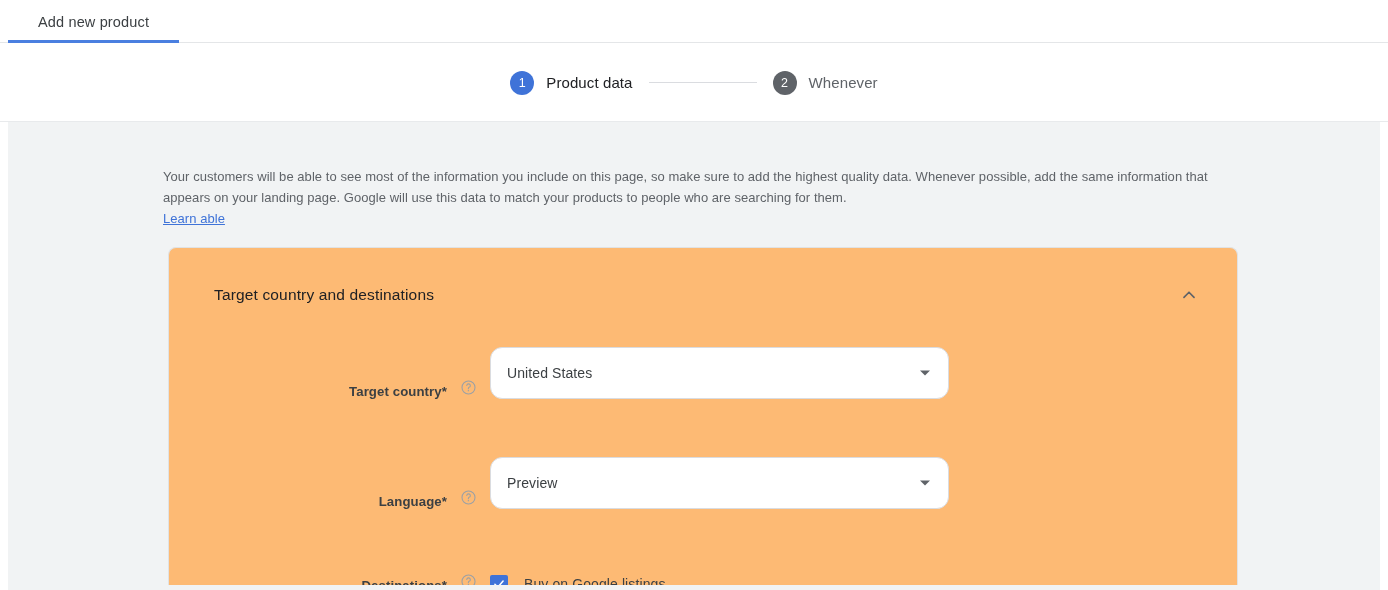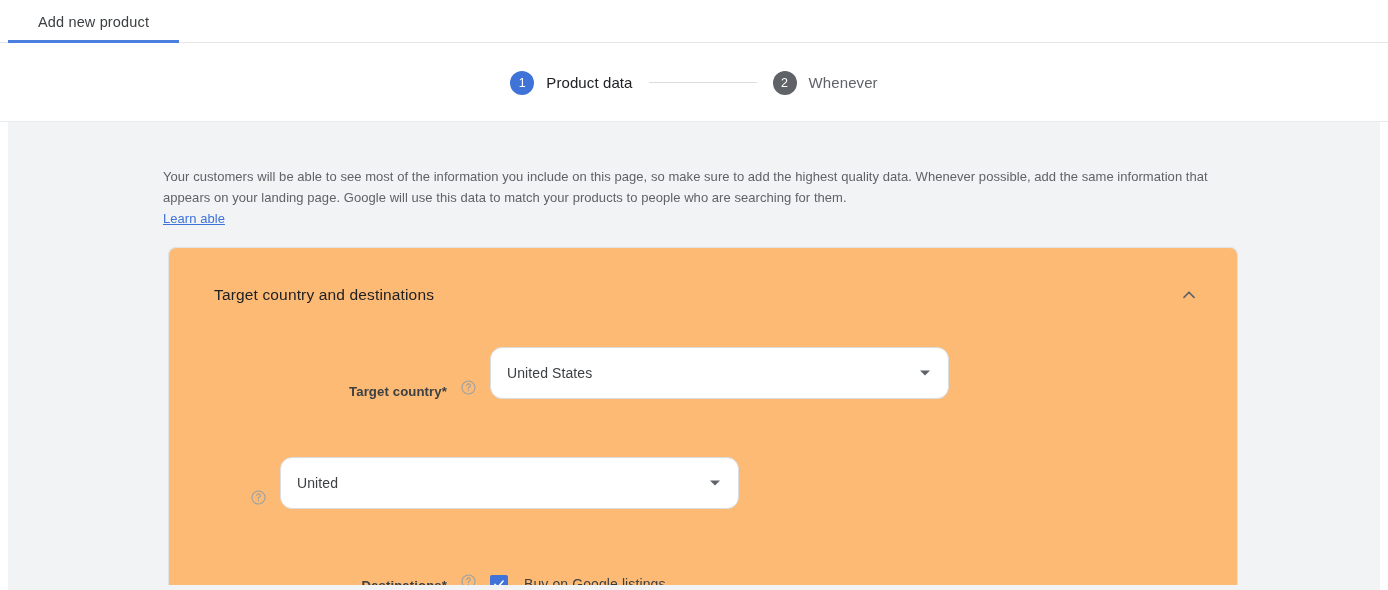--- a/index.html
+++ b/index.html
@@ -331,29 +331,30 @@
             <circle cx="11.85" cy="16.5" r="0.95" fill="#9aa0a6"></circle>
           </svg>
         </div>
         <div class="select">
           <span class="select-value">United States</span>
           <span class="caret"></span>
         </div>
       </div>
 
       <div class="form-row row-language">
+        <div class="row-label">Language*</div>
         <div class="help-icon">
           <svg width="17" height="17" viewBox="0 0 24 24" aria-hidden="true">
             <circle cx="12" cy="12" r="9.2" fill="none" stroke="#9aa0a6" stroke-width="1.5"></circle>
             <path d="M9.6 9.2a2.5 2.5 0 1 1 3.2 2.6c-.7.3-1 .8-1 1.6v.4" fill="none" stroke="#9aa0a6" stroke-width="1.5" stroke-linecap="round"></path>
             <circle cx="11.85" cy="16.5" r="0.95" fill="#9aa0a6"></circle>
           </svg>
         </div>
         <div class="select">
-          <span class="select-value">United</span>
+          <span class="select-value">Preview</span>
           <span class="caret"></span>
         </div>
       </div>
 
       <div class="form-row row-destinations">
         <div class="row-label cb">Destinations*</div>
         <div class="help-icon cb">
           <svg width="17" height="17" viewBox="0 0 24 24" aria-hidden="true">
             <circle cx="12" cy="12" r="9.2" fill="none" stroke="#9aa0a6" stroke-width="1.5"></circle>
             <path d="M9.6 9.2a2.5 2.5 0 1 1 3.2 2.6c-.7.3-1 .8-1 1.6v.4" fill="none" stroke="#9aa0a6" stroke-width="1.5" stroke-linecap="round"></path>

